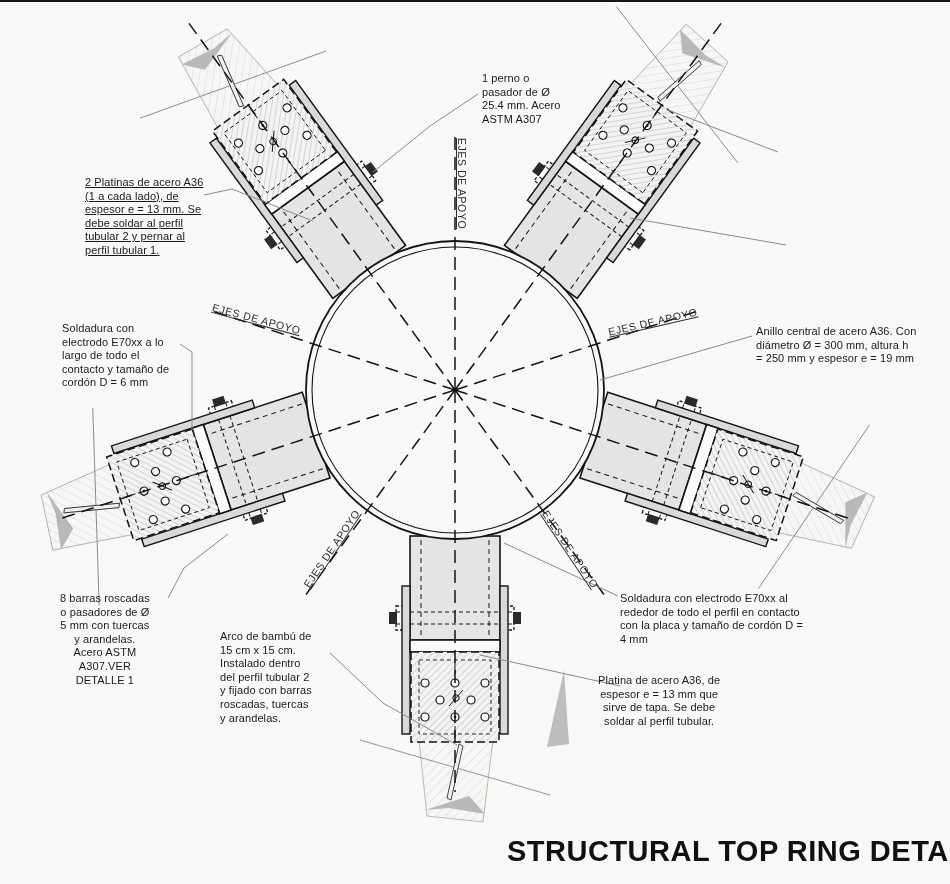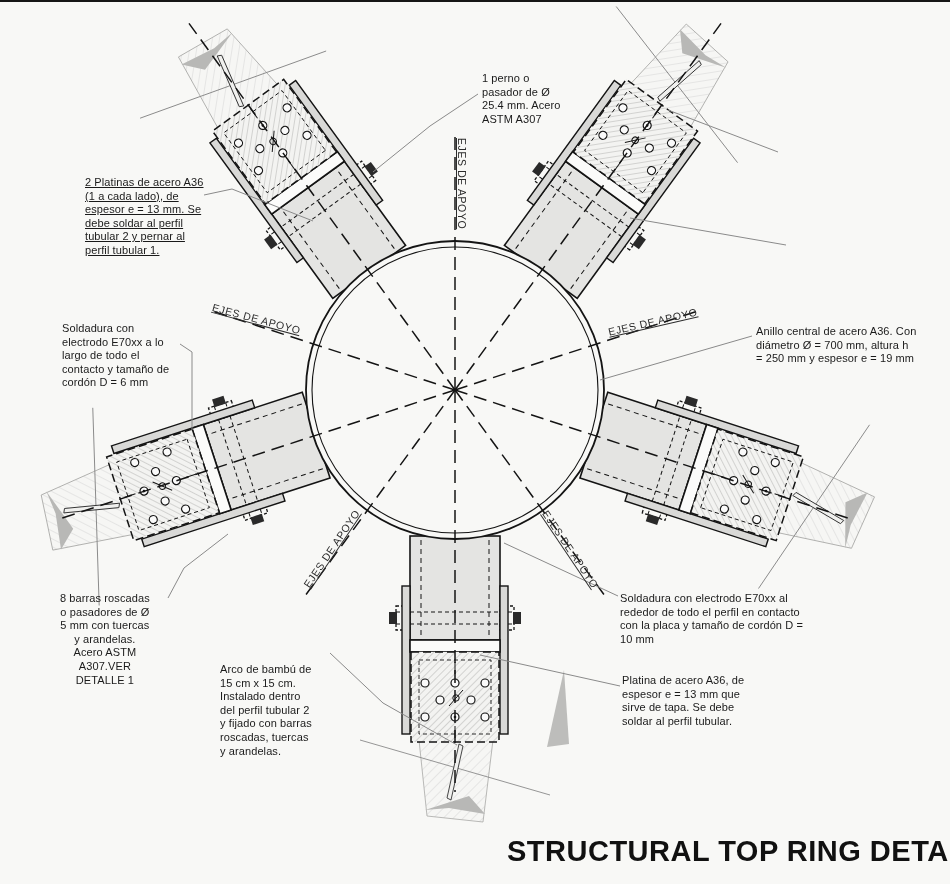--- a/index.html
+++ b/index.html
@@ -150,46 +150,46 @@
 pasador de Ø
 25.4 mm. Acero
 ASTM A307</div>
 <div class="ann" style="left:85px;top:174px;text-decoration:underline;">2 Platinas de acero A36
 (1 a cada lado), de
 espesor e = 13 mm. Se
 debe soldar al perfil
 tubular 2 y pernar al
 perfil tubular 1.</div>
 <div class="ann" style="left:756px;top:323px;">Anillo central de acero A36. Con
-diámetro Ø = 700 mm, altura h
+diámetro Ø = 300 mm, altura h
 = 250 mm y espesor e = 19 mm</div>
 <div class="ann" style="left:40px;top:320px;margin-left:22px;">Soldadura con
 electrodo E70xx a lo
 largo de todo el
 contacto y tamaño de
 cordón D = 6 mm</div>
 <div class="ann" style="left:60px;top:590px;text-align:center;">8 barras roscadas
 o pasadores de Ø
 5 mm con tuercas
 y arandelas.
 Acero ASTM
 A307.VER
 DETALLE 1</div>
-<div class="ann" style="left:220px;top:628px;margin-top:33px;">Arco de bambú de
+<div class="ann" style="left:220px;top:628px;">Arco de bambú de
 15 cm x 15 cm.
 Instalado dentro
 del perfil tubular 2
 y fijado con barras
 roscadas, tuercas
 y arandelas.</div>
 <div class="ann" style="left:620px;top:590px;">Soldadura con electrodo E70xx al
 rededor de todo el perfil en contacto
 con la placa y tamaño de cordón D =
-10 mm</div>
-<div class="ann" style="left:622px;top:672px;">Platina de acero A36, de
+4 mm</div>
+<div class="ann" style="left:598px;top:672px;text-align:center;">Platina de acero A36, de
 espesor e = 13 mm que
 sirve de tapa. Se debe
 soldar al perfil tubular.</div>
 
 <div class="axis-label" style="left:468px;top:136px;transform:rotate(90deg);">EJES DE APOYO</div>
 <div class="axis-label" style="left:214px;top:299px;transform:rotate(15deg);">EJES DE APOYO</div>
 <div class="axis-label" style="left:607px;top:324px;transform:rotate(-13deg);">EJES DE APOYO</div>
 <div class="axis-label" style="left:301px;top:581px;transform:rotate(-56deg);">EJES DE APOYO</div>
 <div class="axis-label" style="left:550px;top:506px;transform:rotate(56deg);">EJES DE APOYO</div>
 

